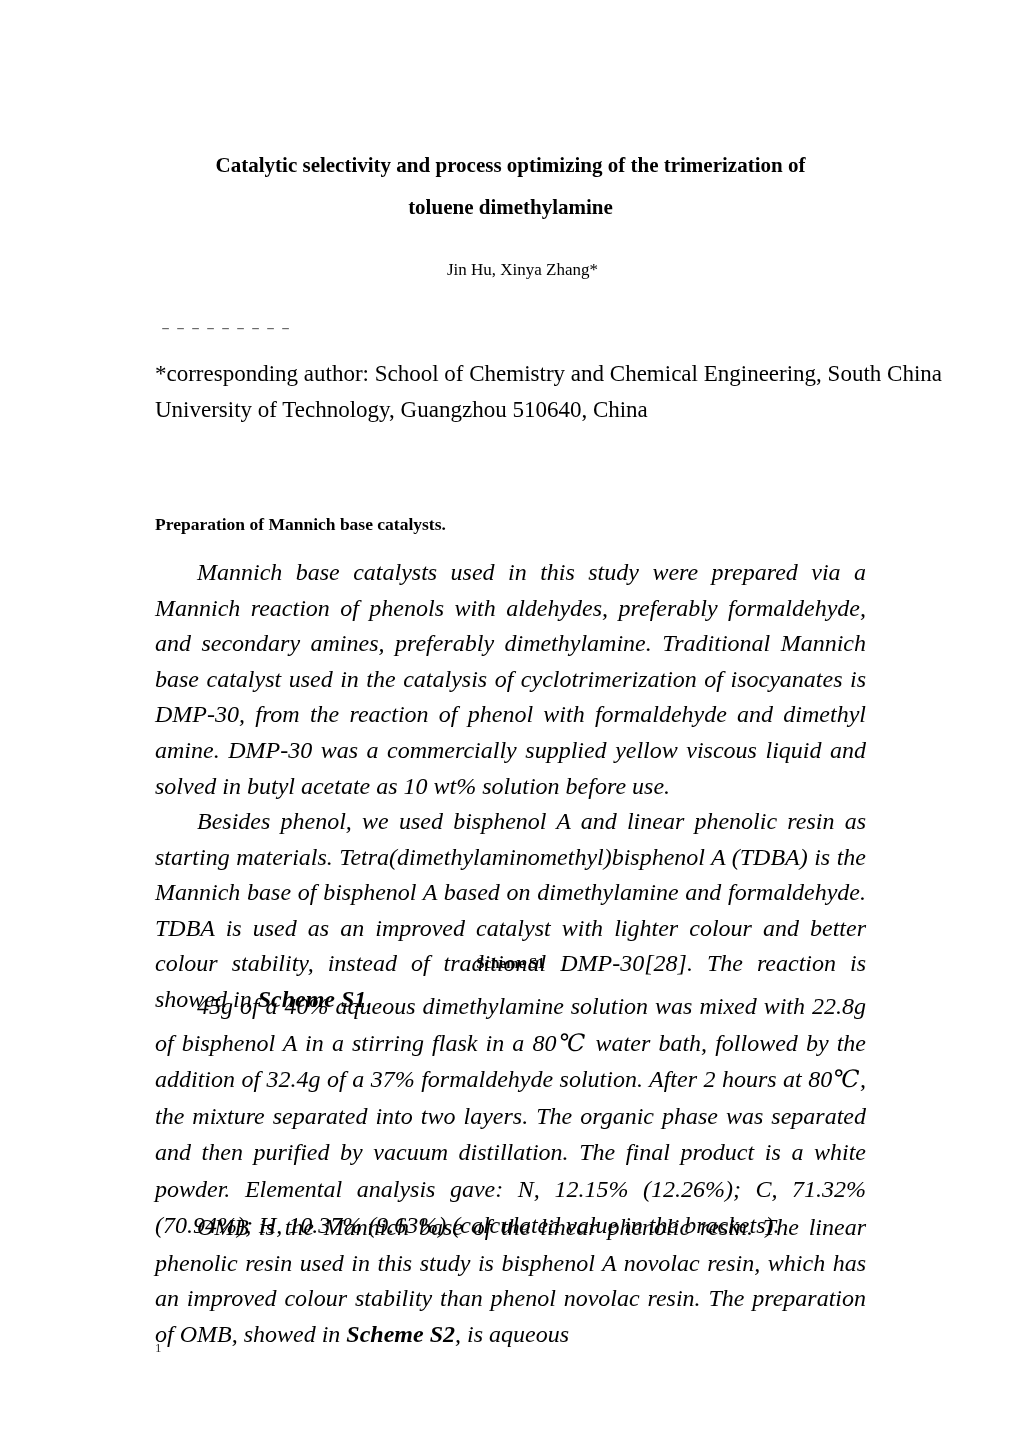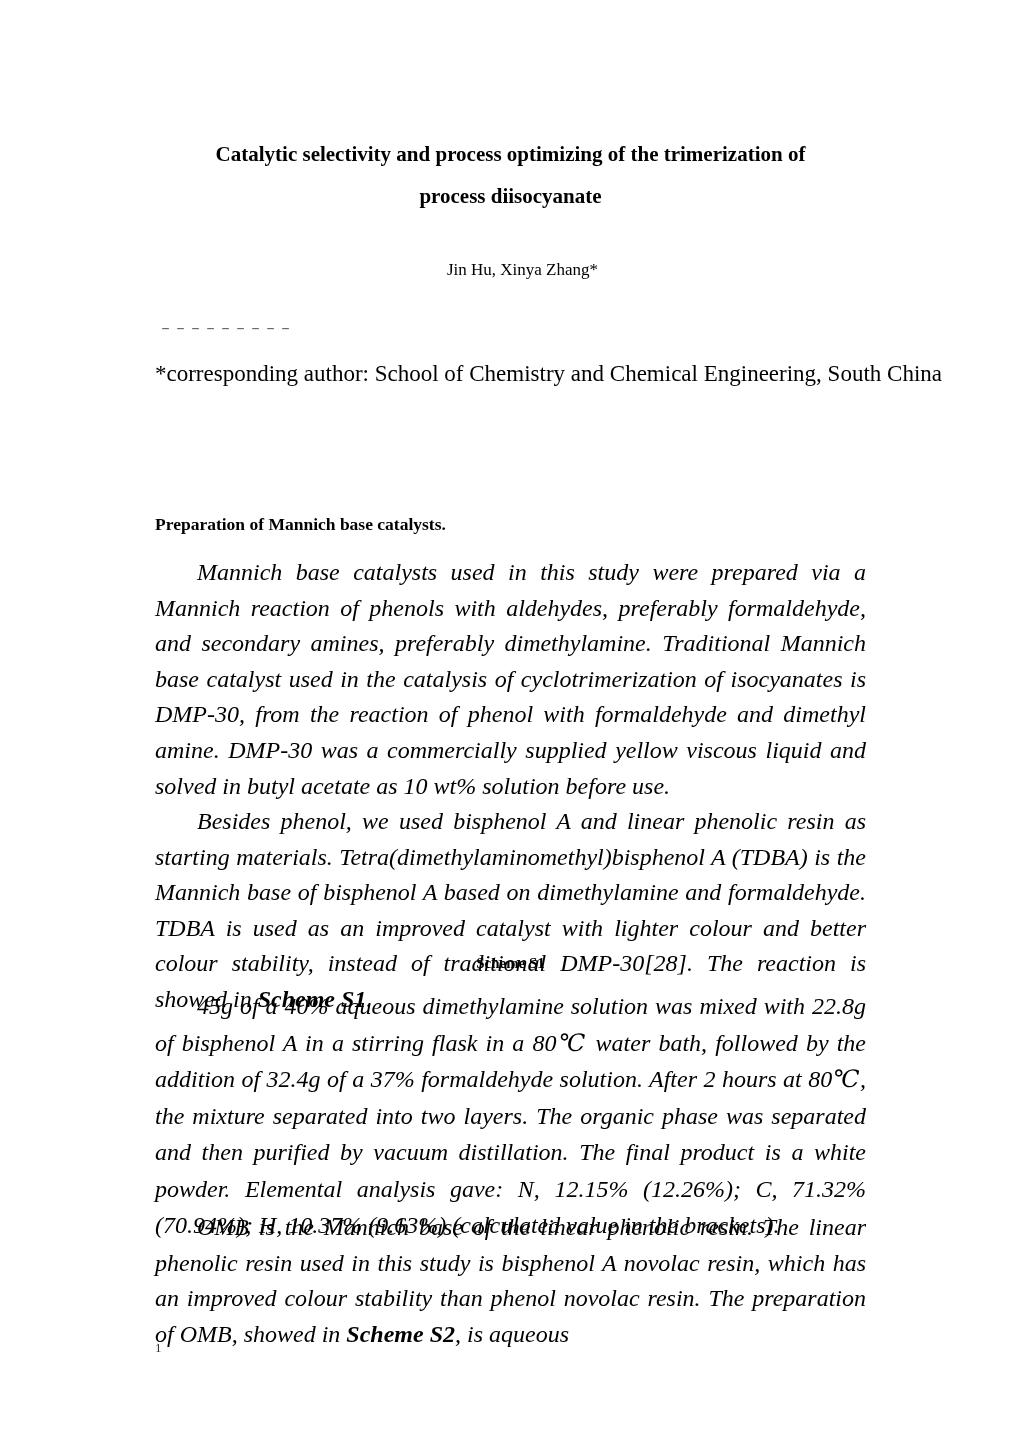--- a/index.html
+++ b/index.html
@@ -22,21 +22,21 @@
     width: 711px;
   }
   .title {
     position: absolute;
     left: 0;
     width: 711px;
     text-align: center;
     font-weight: bold;
     font-size: 21px;
     line-height: 42px;
-    top: 133px;
+    top: 144px;
   }
   .authors {
     position: absolute;
     left: 12px;
     width: 711px;
     text-align: center;
     font-size: 17px;
     top: 258px;
     line-height: 24px;
   }
@@ -101,29 +101,30 @@
     color: #333;
     line-height: 16px;
   }
 </style>
 </head>
 <body>
 
 <div class="page">
   <div class="title">
     <div>Catalytic selectivity and process optimizing of the trimerization of</div>
-    <div>process diisocyanate</div>
+    <div>toluene dimethylamine</div>
   </div>
 
   <div class="authors">Jin Hu, Xinya Zhang*</div>
 
   <div class="dash-rule">－－－－－－－－－</div>
 
   <div class="affil">
     <div>*corresponding author: School of Chemistry and Chemical Engineering, South China</div>
+    <div>University of Technology, Guangzhou 510640, China</div>
   </div>
 
   <div class="section-heading">Preparation of Mannich base catalysts.</div>
 
   <div class="para p1">Mannich base catalysts used in this study were prepared via a Mannich reaction of phenols with aldehydes, preferably formaldehyde, and secondary amines, preferably dimethylamine. Traditional Mannich base catalyst used in the catalysis of cyclotrimerization of isocyanates is DMP-30, from the reaction of phenol with formaldehyde and dimethyl amine. DMP-30 was a commercially supplied yellow viscous liquid and solved in butyl acetate as 10 wt% solution before use.</div>
 
   <div class="para p2"><span>Besides phenol, we used bisphenol A and linear phenolic resin as starting materials. Tetra(dimethylaminomethyl)bisphenol A (TDBA) is the Mannich base of bisphenol A based on dimethylamine and formaldehyde. TDBA is used as an improved catalyst with lighter colour and better colour stability, instead of traditional DMP-30[28]. The reaction is showed in </span><b>Scheme S1</b><span>.</span></div>
 
   <div class="scheme-caption">Scheme S1</div>
 

